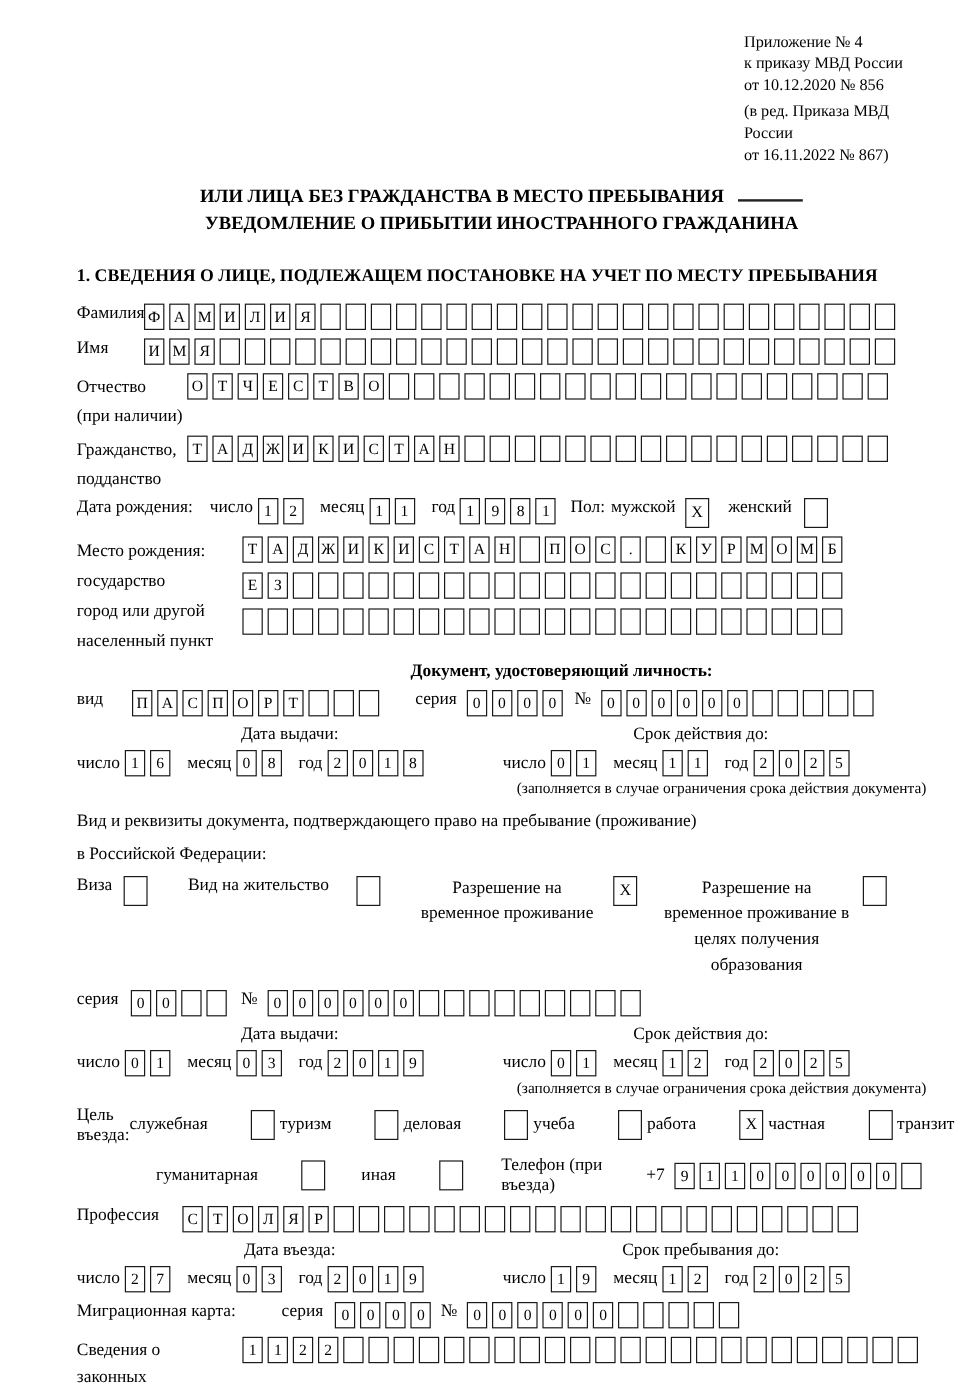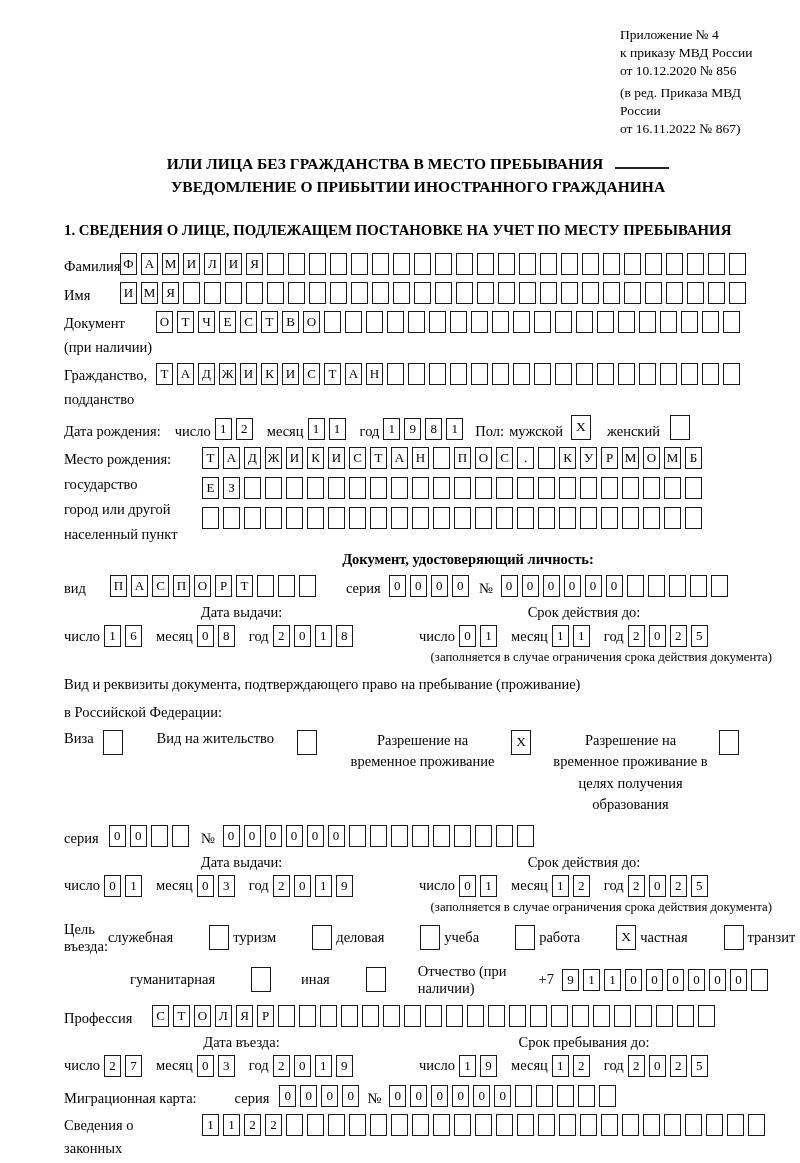--- a/index.html
+++ b/index.html
@@ -12,21 +12,21 @@
 
   .hdr { margin-left:556px; font-size:13.5px; line-height:1.32; }
   .hdr .rev { margin-top:5px; }
   .forma { text-align:right; font-weight:bold; font-size:15px; margin-top:22px; letter-spacing:.5px; }
 
   .title { text-align:center; font-weight:bold; font-size:15.5px; line-height:1.5; margin-top:14px; }
   .uline { display:inline-block; width:54px; border-bottom:2px solid #222; height:14px; margin-left:12px; }
 
   .sect { font-weight:bold; font-size:14.8px; margin-top:24px; margin-bottom:14px; }
 
-  .r { display:flex; align-items:flex-end; margin-bottom:7px; }
+  .r { display:flex; align-items:flex-start; margin-bottom:7px; }
   .lbl { flex:0 0 auto; }
   .cells { display:inline-flex; flex-wrap:nowrap; align-items:center; }
   .cell {
     display:inline-block; flex:0 0 auto;
     width:17px; height:22px; border:1.6px solid #1a1a1a; margin-right:4px;
     text-align:center; font-size:13px; line-height:19px; background:#fff;
   }
   .cb { width:20px; height:25px; line-height:22px; font-size:13.5px; }
 
   .twocol { display:flex; align-items:flex-start; margin-bottom:4px; }
@@ -144,21 +144,21 @@
         <span class="cell"></span>
         <span class="cell"></span>
         <span class="cell"></span>
         <span class="cell"></span>
         <span class="cell"></span>
       </span>
   </div>
 
   <div class="twocol">
     <div class="lblcol" style="width:92px">
-      <div>Документ</div>
+      <div>Отчество</div>
       <div class="sub">(при наличии)</div>
     </div>
     <span class="cells">
         <span class="cell">О</span>
         <span class="cell">Т</span>
         <span class="cell">Ч</span>
         <span class="cell">Е</span>
         <span class="cell">С</span>
         <span class="cell">Т</span>
         <span class="cell">В</span>
@@ -561,21 +561,21 @@
 
   <div class="purp2">
     <span class="g" style="margin-left:66px">
         <span class="t">гуманитарная</span>
         <span class="cell cb"></span>
       </span>
     <span class="g" style="margin-left:26px">
         <span class="t">иная</span>
         <span class="cell cb"></span>
       </span>
-    <span style="margin-left:28px">Отчество (при наличии)</span>
+    <span style="margin-left:28px">Телефон (при въезда)</span>
     <span style="margin-left:22px;margin-right:8px">+7</span>
     <span class="cells">
         <span class="cell">9</span>
         <span class="cell">1</span>
         <span class="cell">1</span>
         <span class="cell">0</span>
         <span class="cell">0</span>
         <span class="cell">0</span>
         <span class="cell">0</span>
         <span class="cell">0</span>

